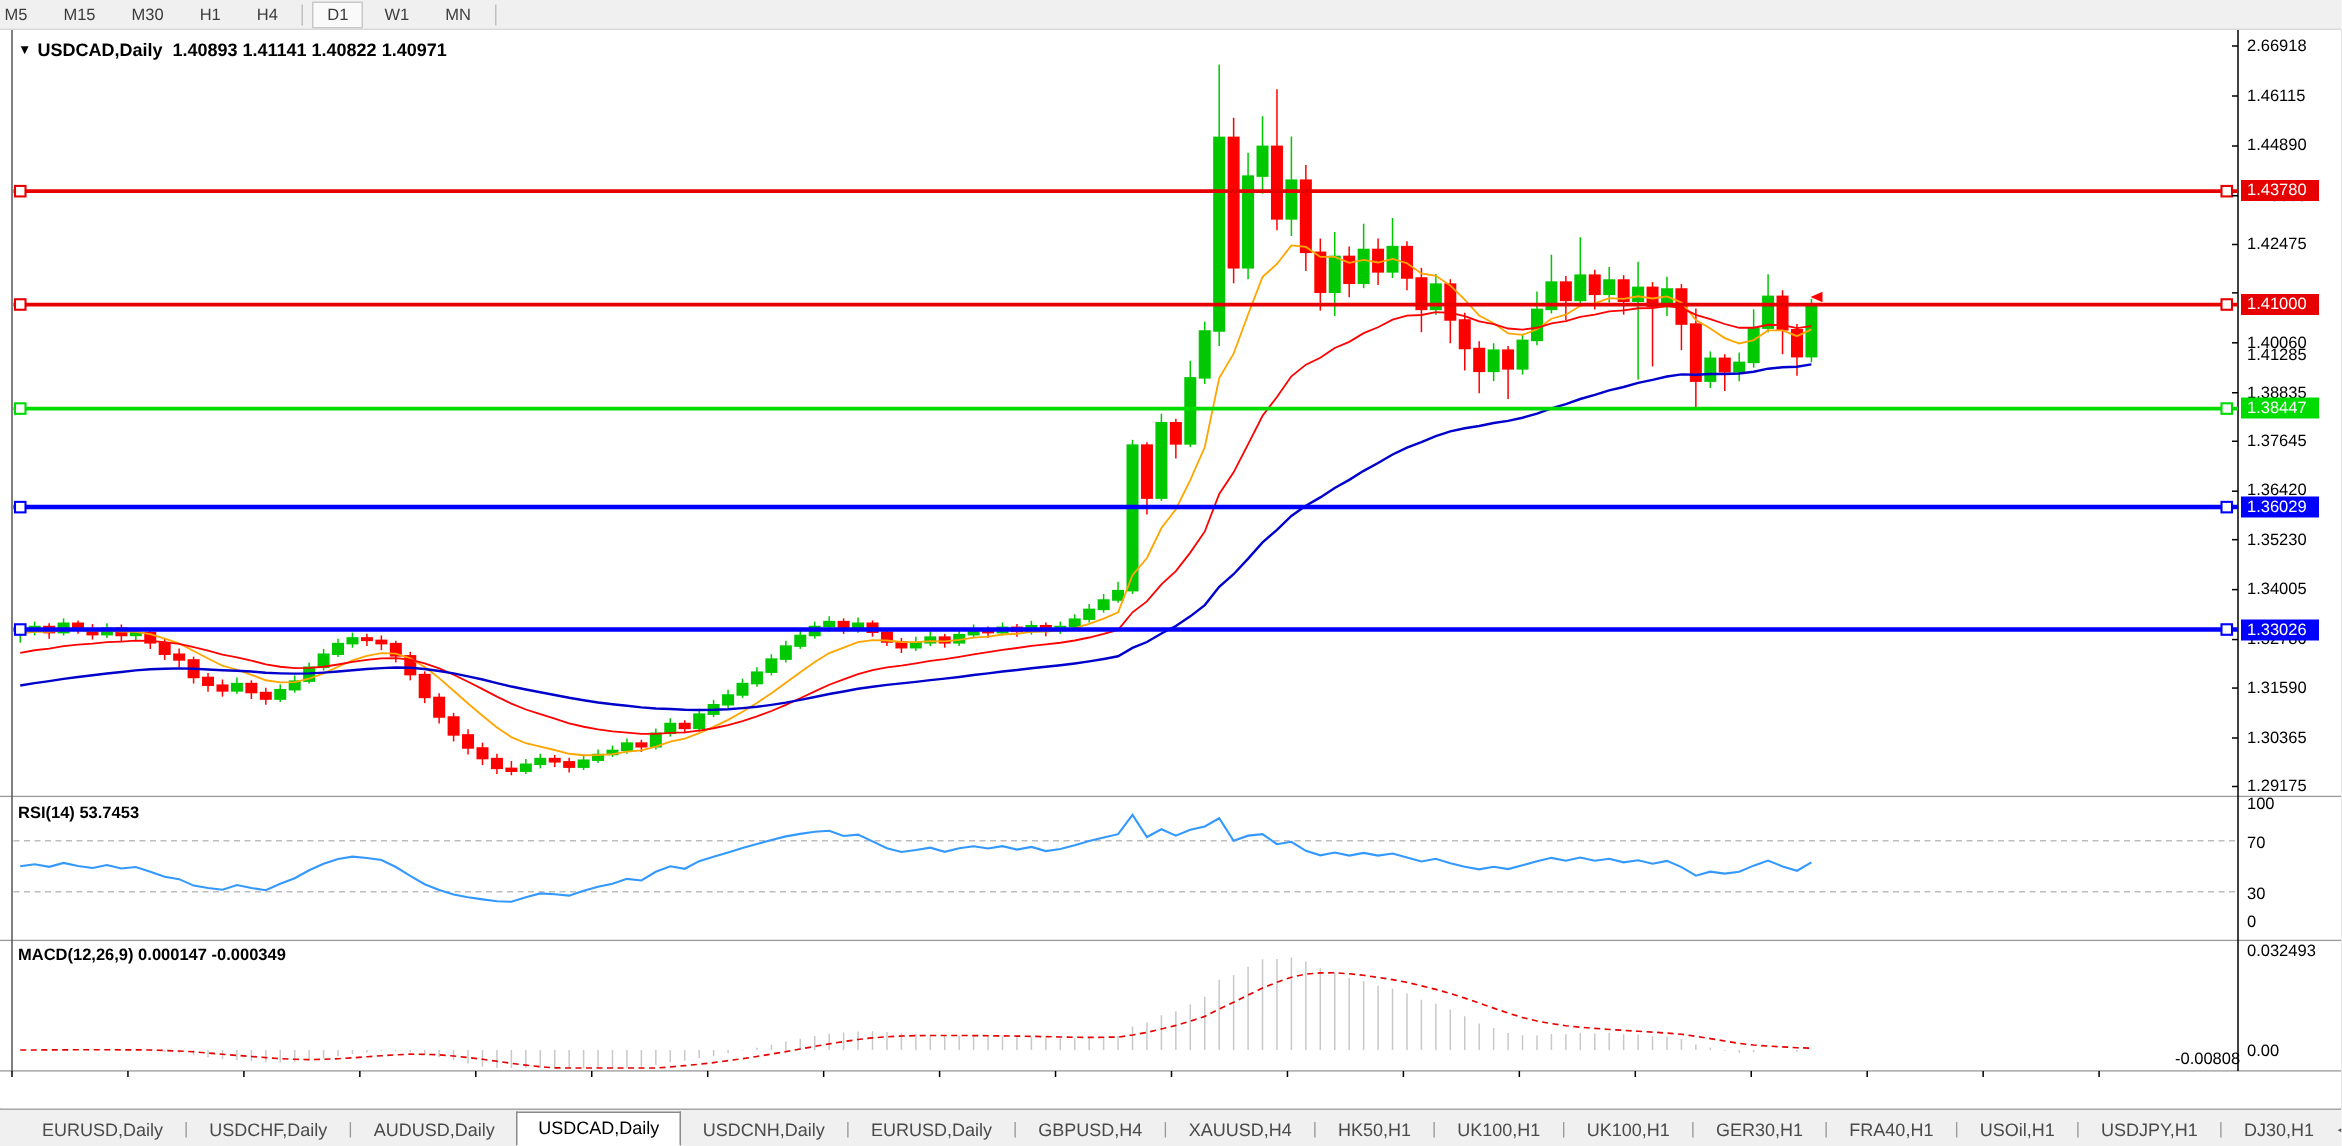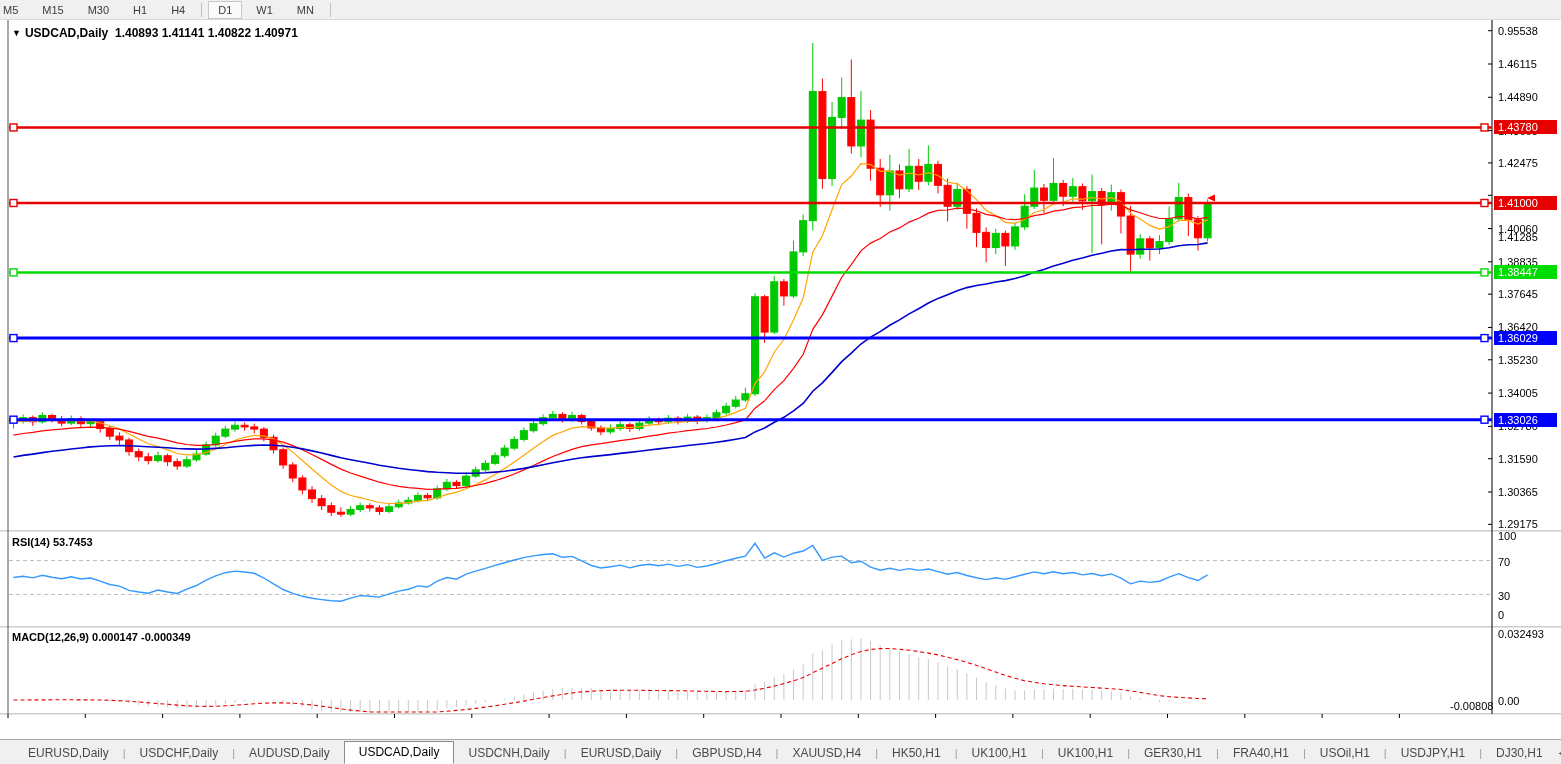--- a/index.html
+++ b/index.html
@@ -11,21 +11,21 @@
   .tfbtn.active{background:#fafafa;border:1px solid #c8c8c8;}
   .tbsep{width:1px;height:14px;background:#c0c0c0;margin:0 4px;}
   
   #chartwin{position:absolute;left:0;top:20px;width:1561px;height:719px;background:#fff;border:1px solid #808080;border-bottom:none;}
   #chart-svg{position:absolute;left:0;top:20px;width:1561px;height:719px;}
   #chart-title{position:absolute;left:12px;top:26px;font-size:12px;font-weight:bold;color:#000;z-index:5;}
   #chart-title .tri{font-size:9px;vertical-align:1px;margin-right:4px;}
   .panel-label{position:absolute;left:12px;font-size:11px;font-weight:bold;color:#000;z-index:5;}
   
   .axlabel{position:absolute;font-size:11px;color:#000;white-space:nowrap;}
-  .pricebox{position:absolute;left:1494px;width:63px;height:14px;font-size:11px;color:#fff;padding:1px 0 0 4px;z-index:6;}
+  .pricebox{position:absolute;left:1494px;width:52px;height:14px;font-size:11px;color:#fff;padding:1px 0 0 4px;z-index:6;}
   #date-axis{position:absolute;left:0;top:735px;width:1492px;height:19px;overflow:hidden;}
   .datelabel{position:absolute;top:3px;font-size:11px;color:#000;transform:translateX(-50%);white-space:nowrap;}
   
   #tabbar{position:absolute;left:0;top:739px;width:1561px;height:25px;background:#f0f0f0;border-top:1px solid #a8a8a8;display:flex;align-items:flex-end;padding-left:14px;}
   .tab{font-size:12px;color:#4a4a4a;padding:3px 14px 4px 14px;margin-bottom:0;cursor:default;white-space:nowrap;margin-top:16px;}
   .tab.active{background:#ffffff;border:1px solid #8a8a8a;border-bottom:1px solid #fff;color:#000;}
   .tabsep{color:#9a9a9a;font-size:11px;padding-bottom:5px;}
   #tab-arrows{margin-left:auto;padding:0 12px 6px 0;color:#555;font-size:9px;letter-spacing:10px;}
 </style>
 </head>
@@ -494,21 +494,21 @@
       <line x1="935.5999999999999" y1="714" x2="935.5999999999999" y2="718" stroke="#000" stroke-width="1"></line>
       <line x1="1012.9" y1="714" x2="1012.9" y2="718" stroke="#000" stroke-width="1"></line>
       <line x1="1090.2" y1="714" x2="1090.2" y2="718" stroke="#000" stroke-width="1"></line>
       <line x1="1167.5" y1="714" x2="1167.5" y2="718" stroke="#000" stroke-width="1"></line>
       <line x1="1244.8" y1="714" x2="1244.8" y2="718" stroke="#000" stroke-width="1"></line>
       <line x1="1322.1" y1="714" x2="1322.1" y2="718" stroke="#000" stroke-width="1"></line>
       <line x1="1399.3999999999999" y1="714" x2="1399.3999999999999" y2="718" stroke="#000" stroke-width="1"></line>
     </svg>
 
   <div id="price-axis-labels">
-      <div class="axlabel" style="left:1498px;top:25px;">0.95538</div>
+      <div class="axlabel" style="left:1498px;top:25px;">2.66918</div>
       <div class="axlabel" style="left:1498px;top:58px;">1.46115</div>
       <div class="axlabel" style="left:1498px;top:91px;">1.44890</div>
       <div class="axlabel" style="left:1498px;top:125px;">1.43665</div>
       <div class="axlabel" style="left:1498px;top:157px;">1.42475</div>
       <div class="axlabel" style="left:1498px;top:189px;margin-top:42px;">1.41285</div>
       <div class="axlabel" style="left:1498px;top:223px;">1.40060</div>
       <div class="axlabel" style="left:1498px;top:256px;">1.38835</div>
       <div class="axlabel" style="left:1498px;top:288px;">1.37645</div>
       <div class="axlabel" style="left:1498px;top:321px;">1.36420</div>
       <div class="axlabel" style="left:1498px;top:354px;">1.35230</div>

